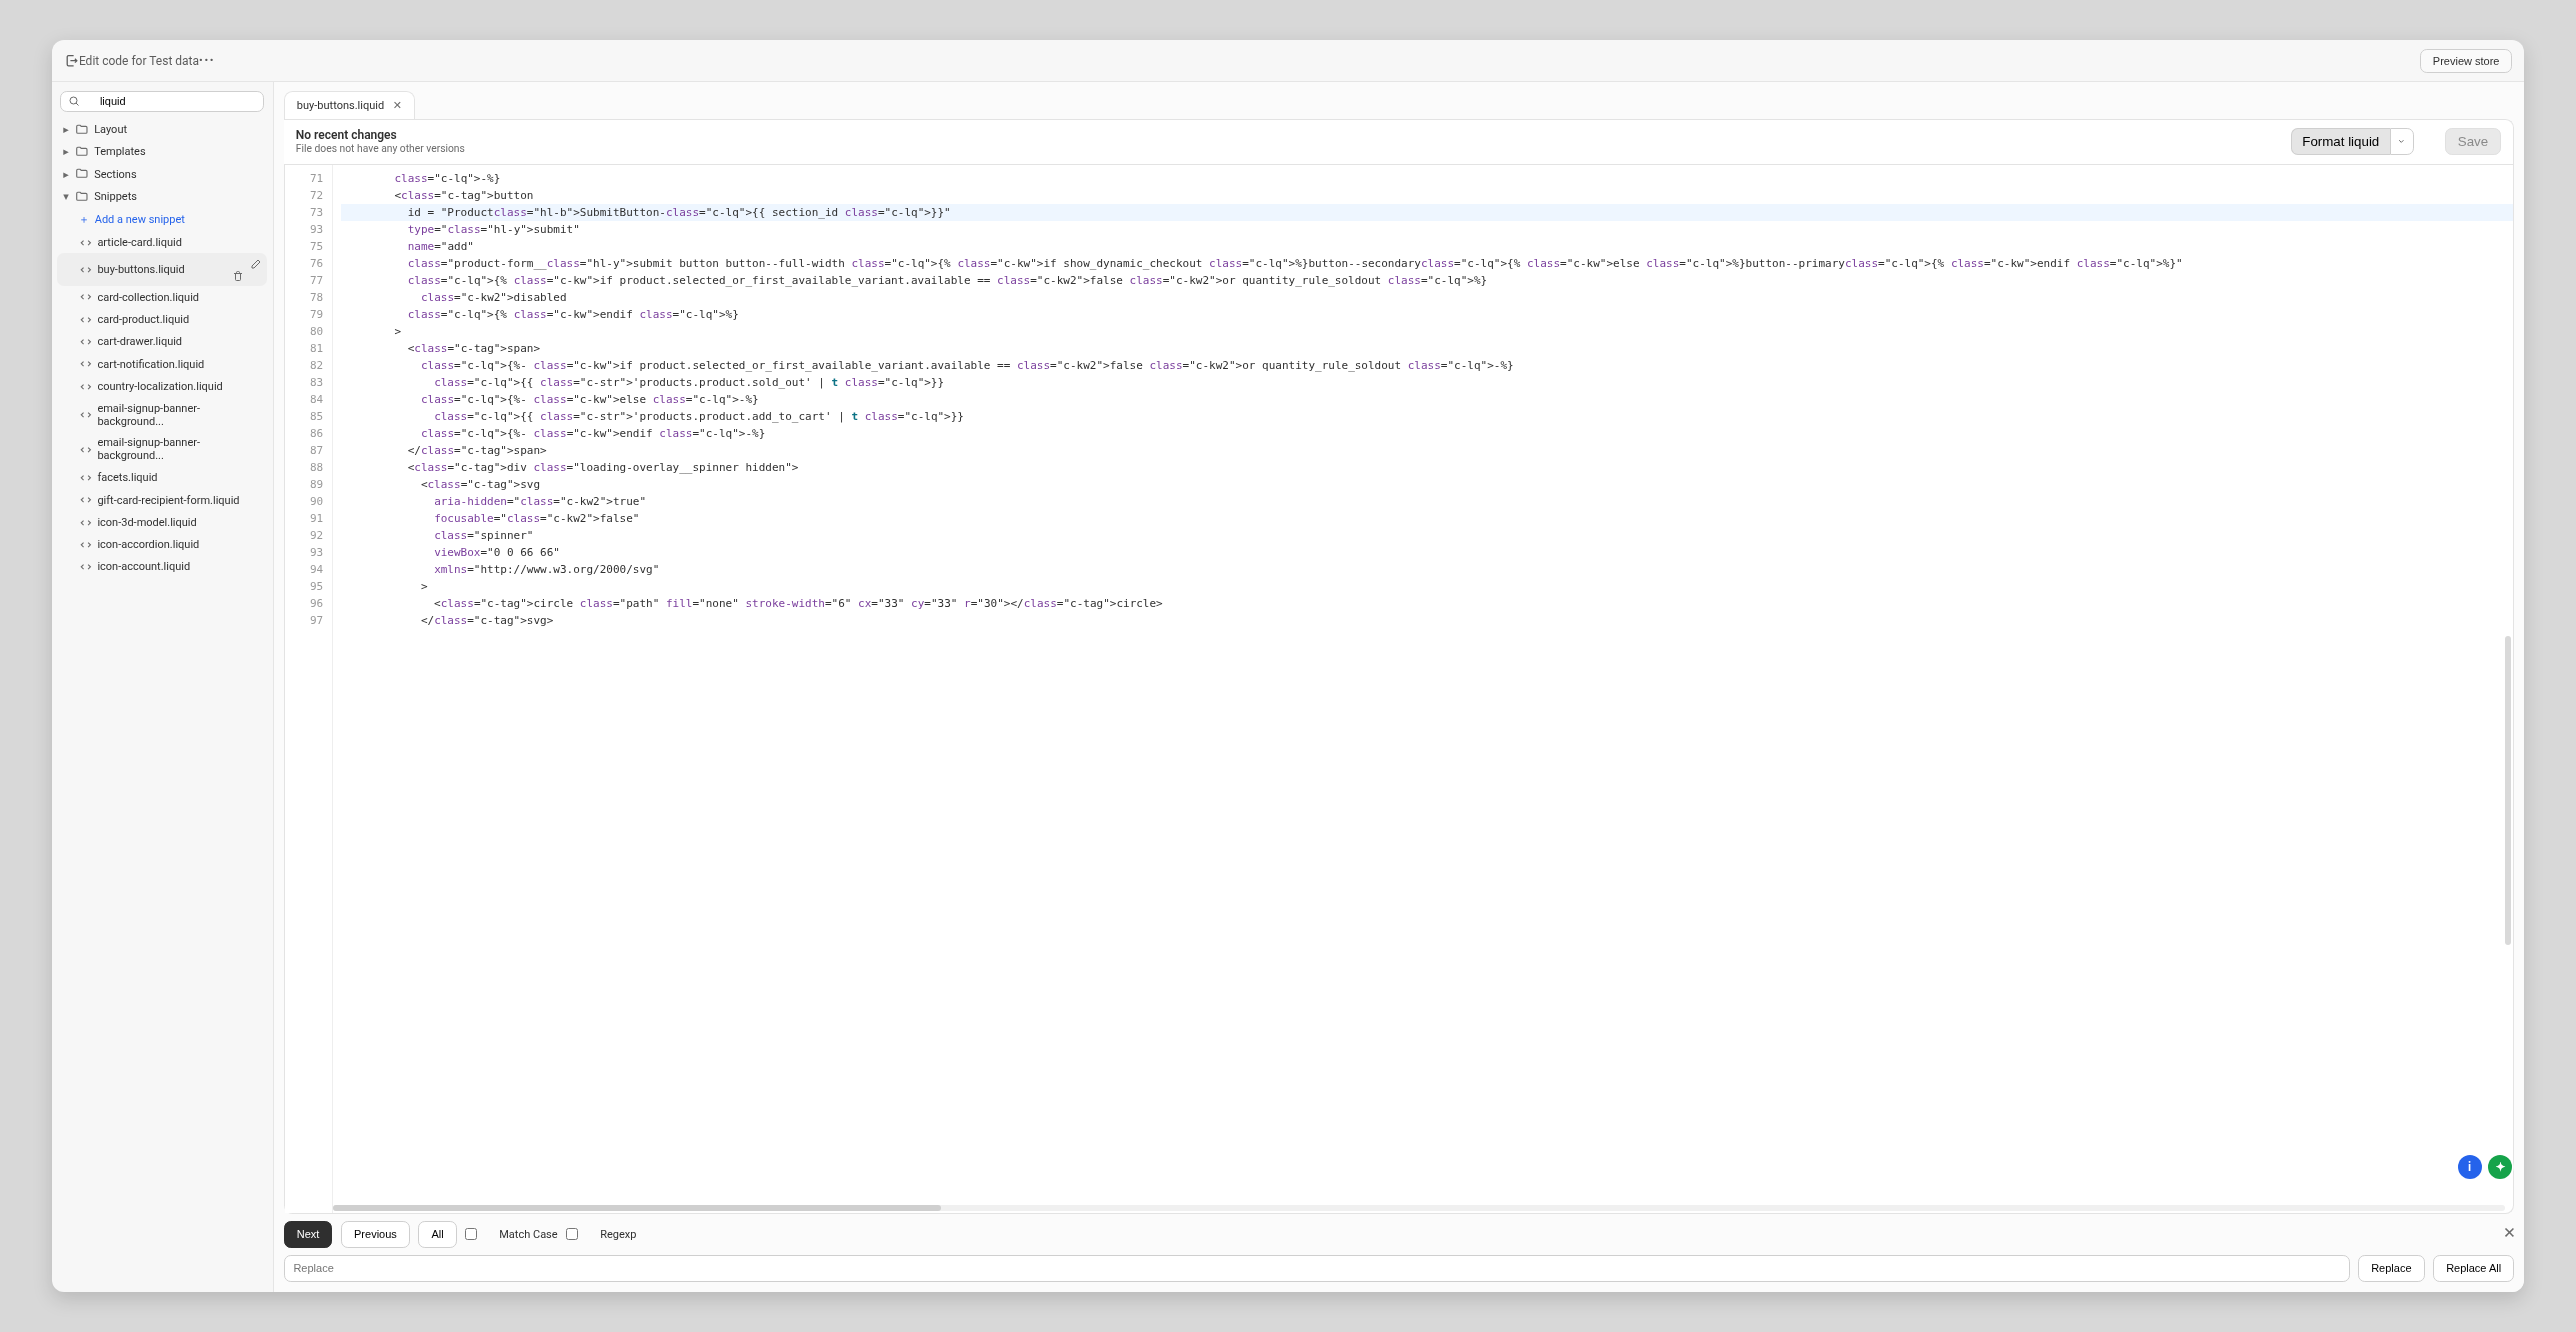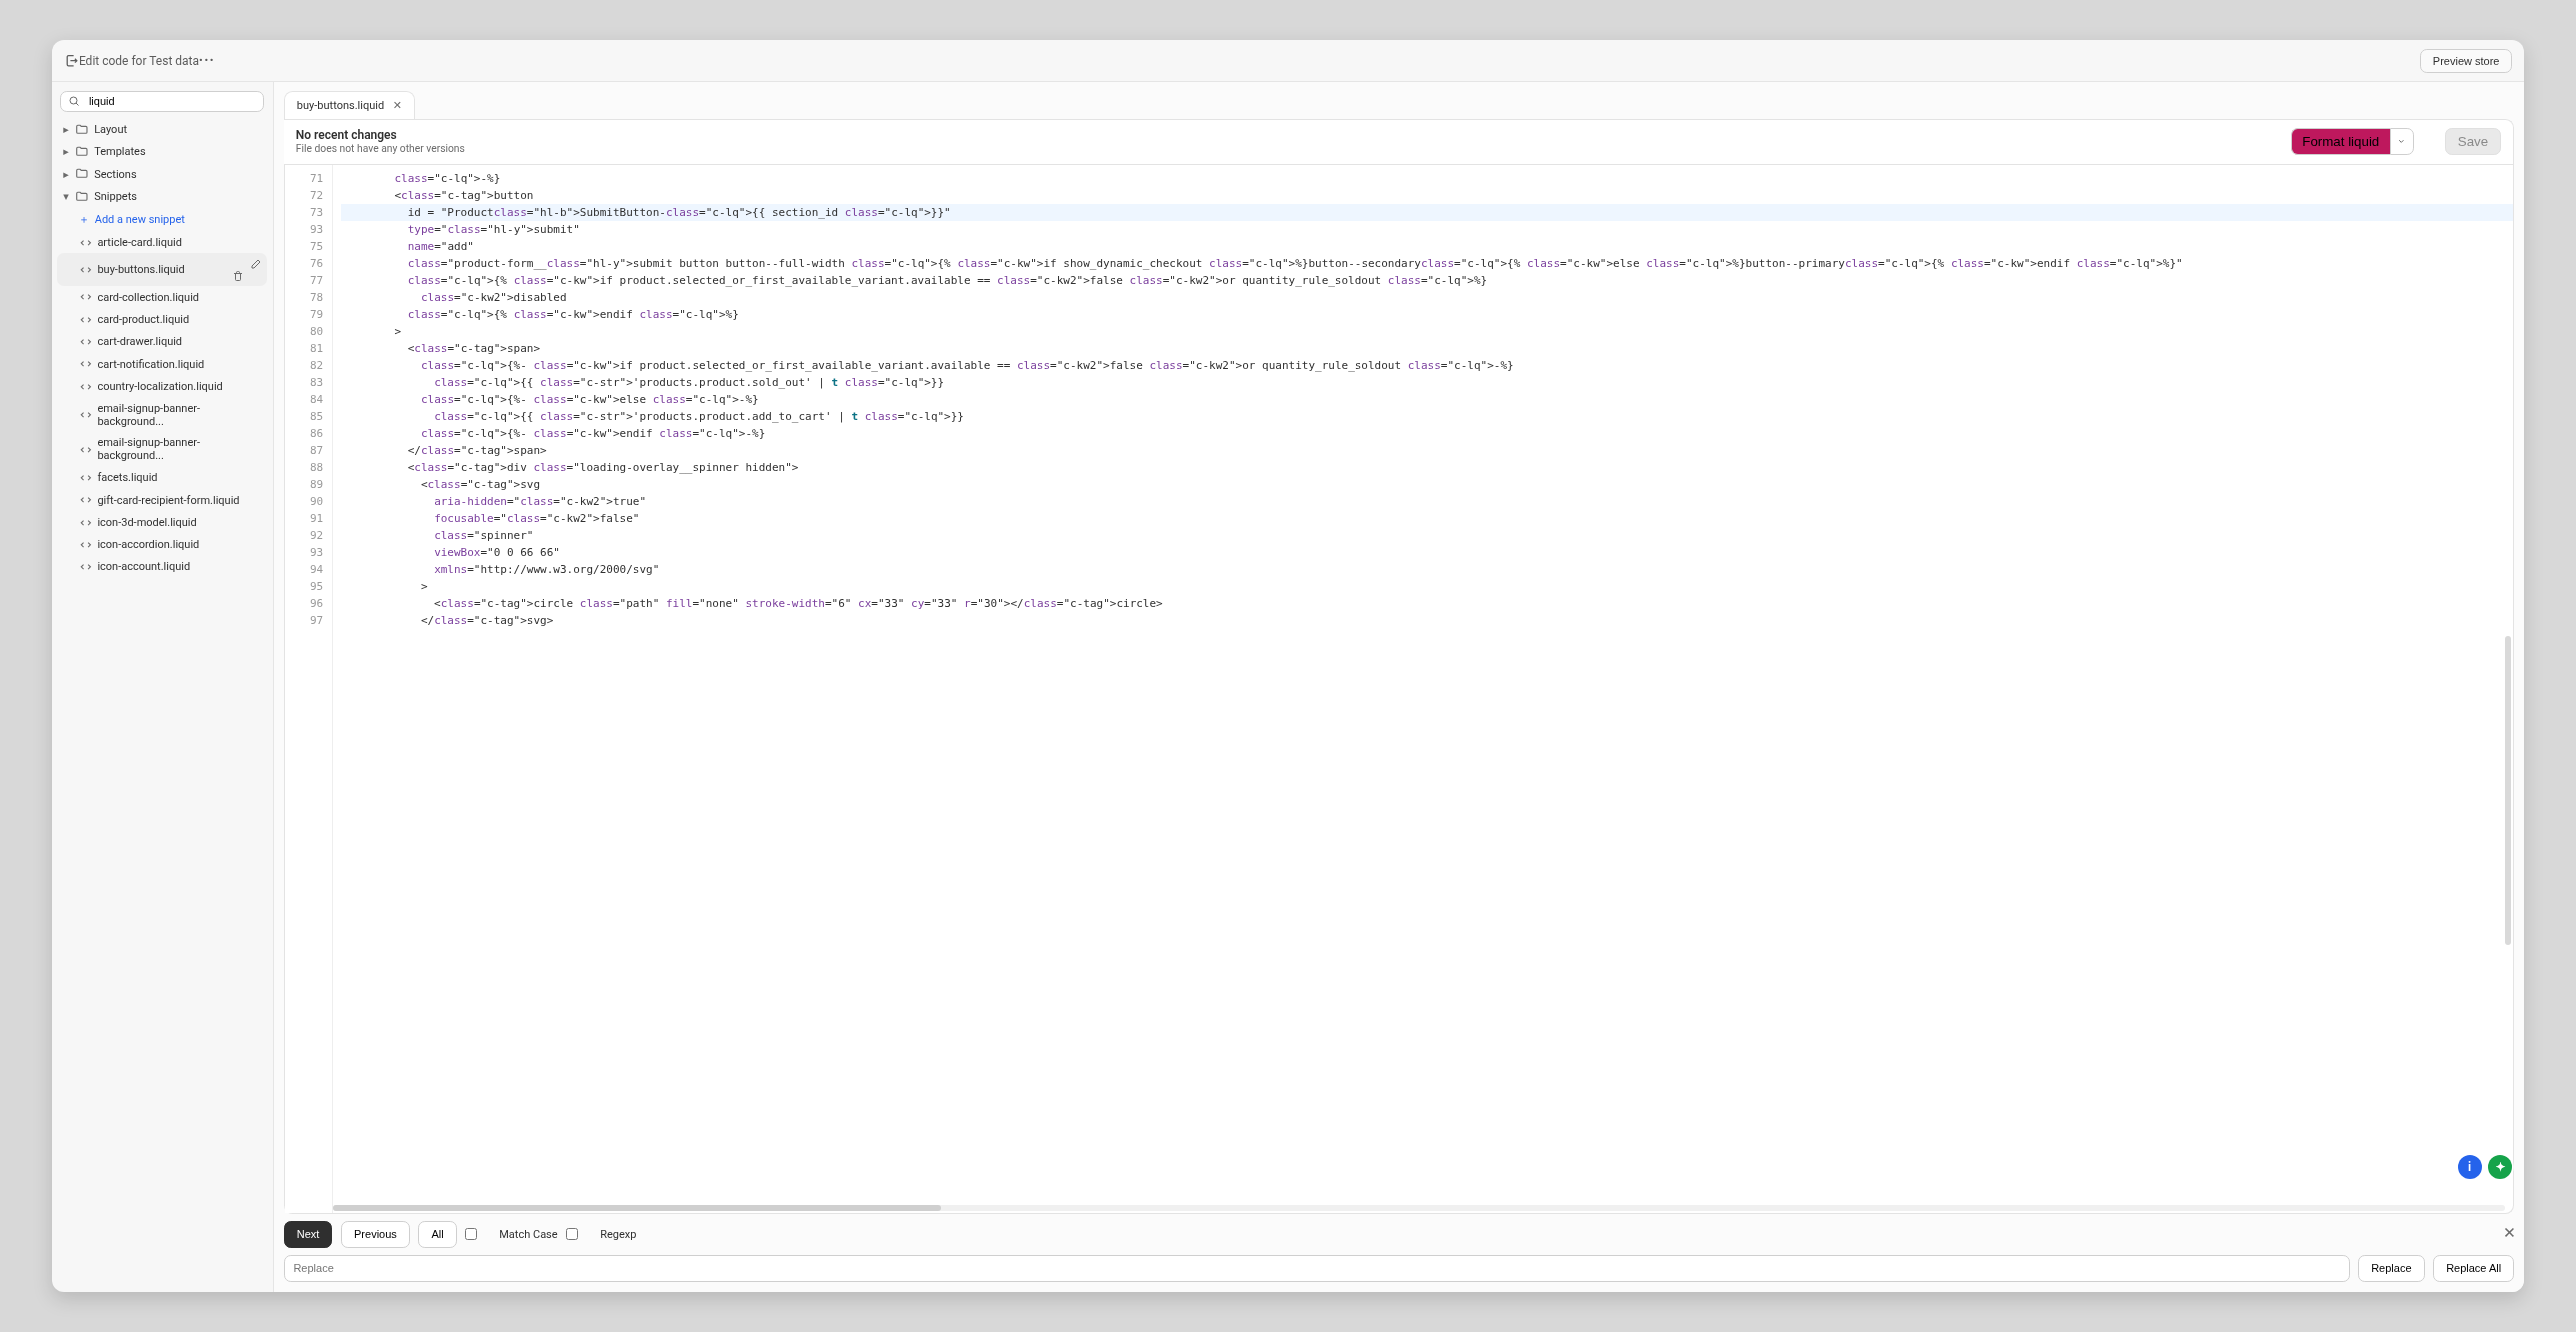--- a/index.html
+++ b/index.html
@@ -55,21 +55,21 @@
     display:flex; flex-direction:column;
     min-height:0;
   }
   .search-wrap { padding:8.6px 8.6px 5.1px 8.6px; }
   .search {
     display:flex; align-items:center;
     border:0.9px solid #cfcfcf;
     border-radius:6.8px;
     background:#fff;
     padding:3.4px 6.8px;
-    gap:9px;
+    gap:20px;
   }
   .search input {
     border:none; outline:none; flex:1; font-size:11px;
   }
   .tree { flex:1; overflow:auto; padding: 1.7px 5.1px 10.3px 5.1px; }
   .tree-row {
     display:flex; align-items:center; gap:5.1px;
     padding:4.3px 5.1px; border-radius:6.8px;
     color:#303030; font-size:11px;
   }
@@ -114,21 +114,21 @@
     margin: 0 10.3px;
     gap:12px;
   }
   .subheader .titles { display:flex; flex-direction:column; }
   .subheader .h1 { font-weight:600; font-size:12px; }
   .subheader .h2 { color:#6b6b6b; font-size:10.3px; }
   .subheader .spacer { flex:1; }
   .pill-group { display:flex; }
   .pill-left {
     border:0.9px solid #cfcfcf; border-right:none;
-    padding:5.1px 10.3px; border-radius:6.8px 0 0 6.8px; background:#be185d;margin-left:48px;
+    padding:5.1px 10.3px; border-radius:6.8px 0 0 6.8px; background:#e5e5e5;margin-left:48px;
   }
   .pill-right {
     border:0.9px solid #cfcfcf;
     padding:5.1px 6.8px; border-radius:0 6.8px 6.8px 0; background:#fff;
   }
   .save-btn {
     background:#e9e9e9; color:#8a8a8a;
     border:0.9px solid #e0e0e0; border-radius:6.8px;
     padding:5.1px 12px; margin-left:19px;
   }

